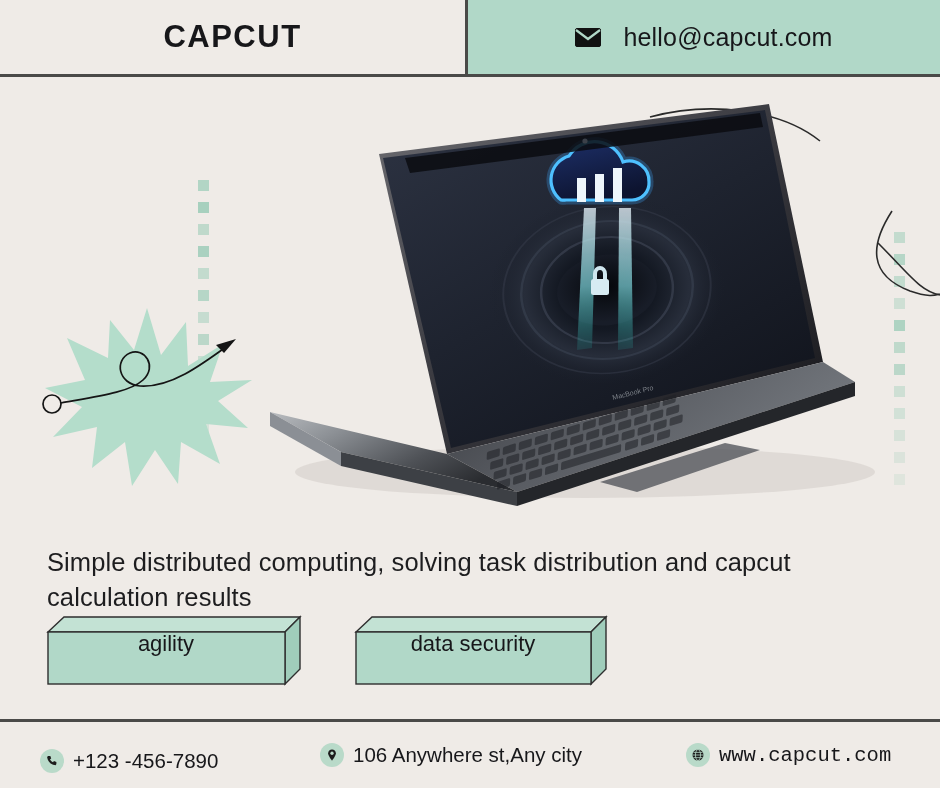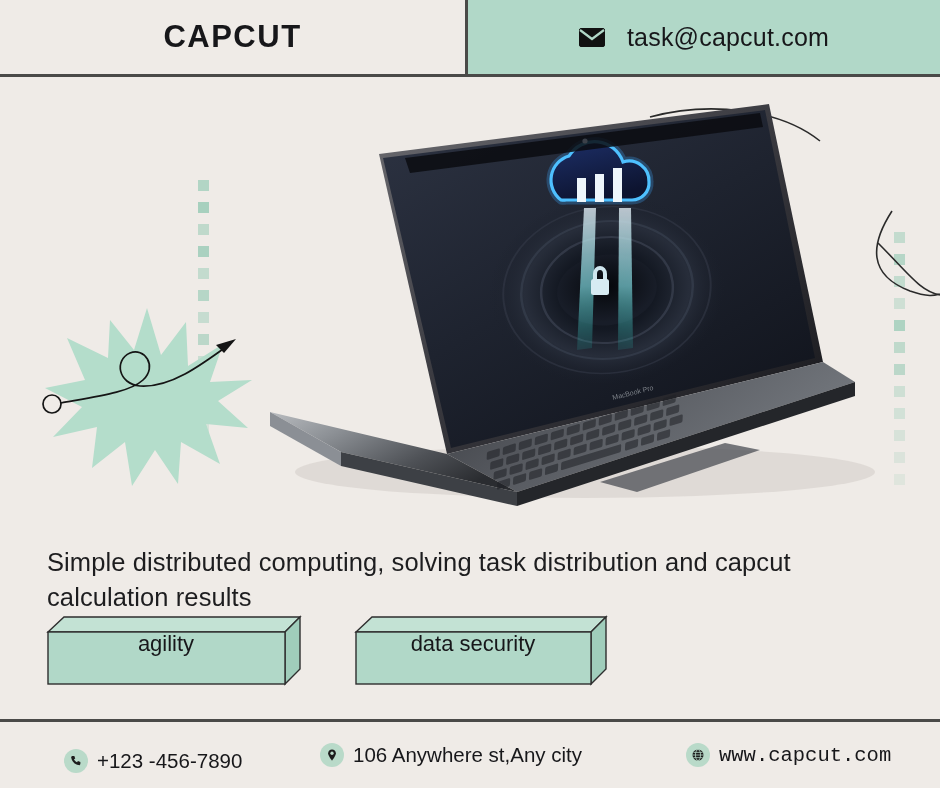--- a/index.html
+++ b/index.html
@@ -93,21 +93,21 @@
     background:#efebe7;
     border-top:3px solid #4a4a48;
     box-sizing:border-box;
     display:flex;align-items:center;
   }
   .fitem{
     display:flex;align-items:center;gap:9px;
     font-size:20.5px;color:#17171a;
     position:absolute;
   }
-  .fitem.phone{left:64px;margin-top:12px;}
+  .fitem.phone{left:40px;margin-top:12px;}
   .fitem.addr{left:320px;}
   .fitem.web{left:686px;font-family:Liberation Mono, monospace;}
   .fcircle{
     width:24px;height:24px;border-radius:50%;
     background:#b9dac9;
     display:flex;align-items:center;justify-content:center;
     flex:none;
   }
   .fcircle svg{display:block;}
 </style>
@@ -120,21 +120,21 @@
     <div class="header-left">
       <div class="brand">CAPCUT</div>
     </div>
     <div class="header-right">
       <span class="mail-icon">
         <svg viewBox="0 0 26 19" width="26" height="19">
           <rect x="0.5" y="0.5" width="25" height="18" rx="1.5" fill="#111" stroke="#111"></rect>
           <path d="M1 2 L13 11 L25 2" fill="none" stroke="#b1d8c8" stroke-width="2.2"></path>
         </svg>
       </span>
-      <span class="email-text">task@capcut.com</span>
+      <span class="email-text">hello@capcut.com</span>
     </div>
   </div>
 
   <div class="decor">
 
     <div class="dots-left">
       <span class="dot" style="top:0px;opacity:.75"></span>
       <span class="dot" style="top:22px;opacity:.9"></span>
       <span class="dot" style="top:44px;opacity:.6"></span>
       <span class="dot" style="top:66px;opacity:.85"></span>

